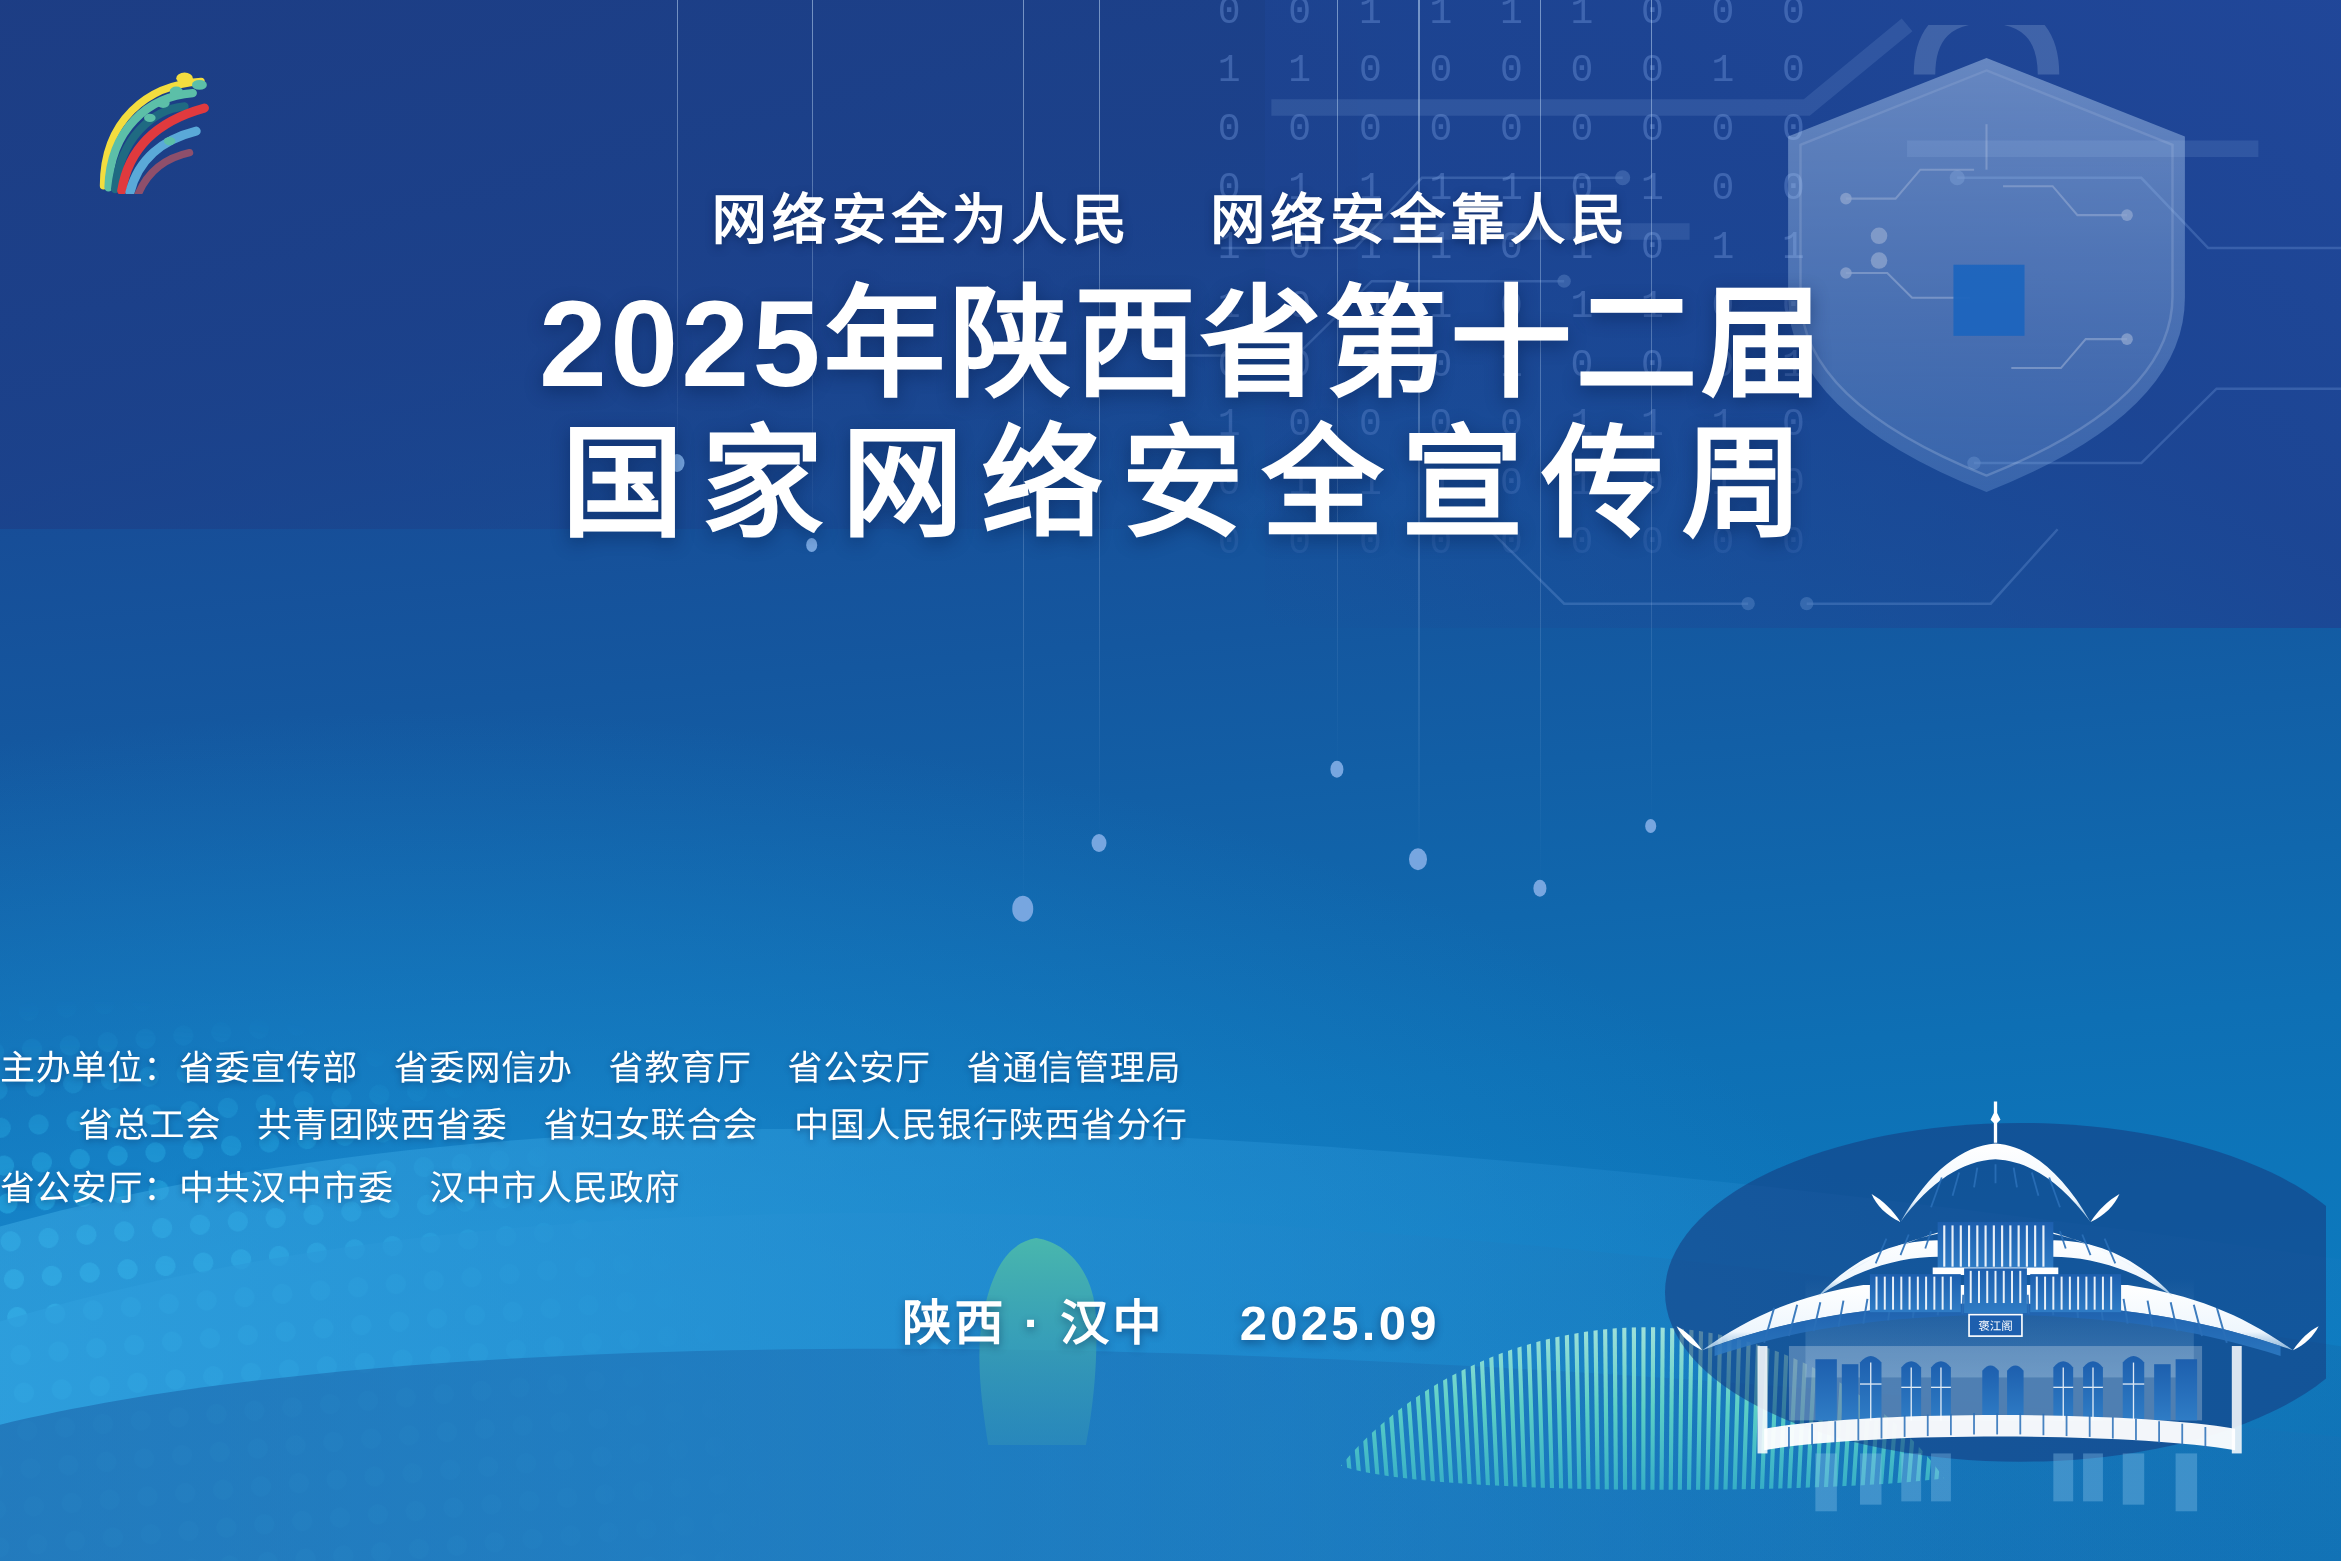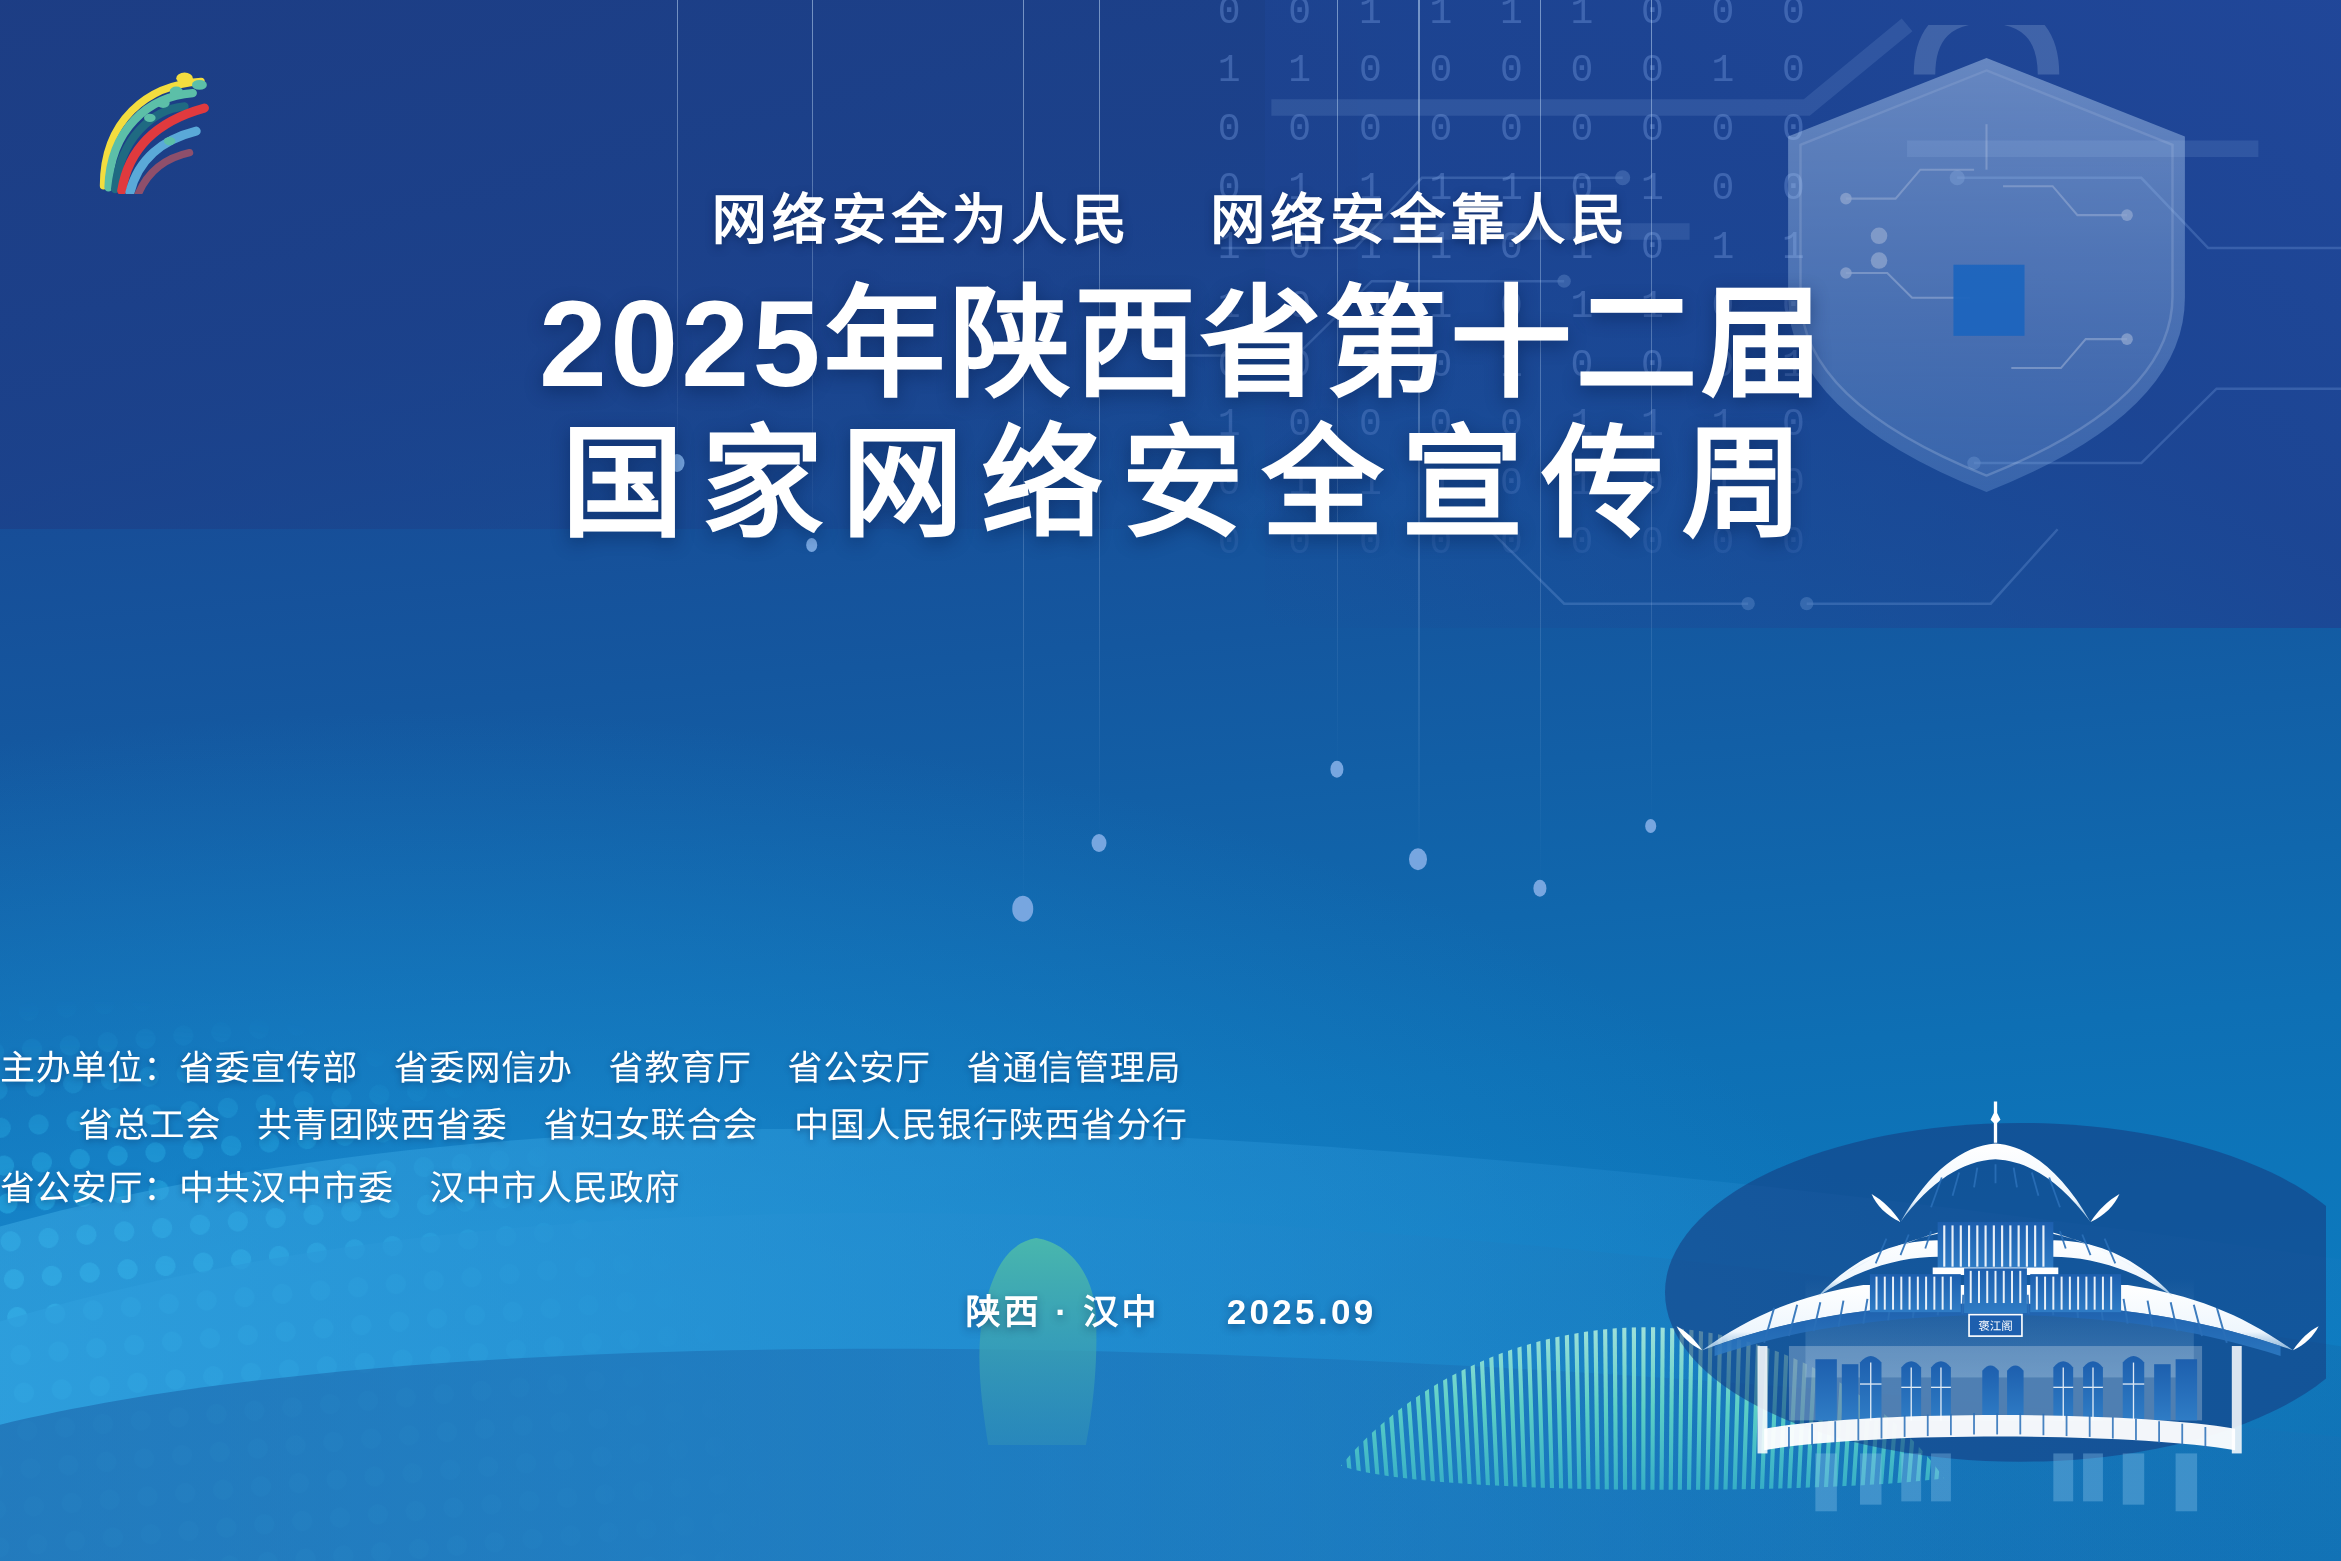--- a/index.html
+++ b/index.html
@@ -112,21 +112,21 @@
     position:absolute; left:0; right:0; top:1040px; text-align:left;
     color:#ffffff; font-size:35px; line-height:1.62; letter-spacing:0.8px;
     text-shadow:0 1.7px 6.6px rgba(4,26,70,.4);
   }
   .orgs .row{ display:block; white-space:nowrap; }
   .orgs .row.r2{ padding-left:78px; }
   .orgs .row.r3{ padding-right:529px; margin-top:6.6px; }
 
   .place{
     position:absolute; left:0; right:0; top:1283px; text-align:center;
-    color:#ffffff; font-size:35px; font-weight:bold; letter-spacing:3.3px;
+    color:#ffffff; font-size:49px; font-weight:bold; letter-spacing:3.3px;
     text-shadow:0 2.5px 8.3px rgba(4,26,70,.45);
   }
   .place .gap{ display:inline-block; width:41px; }
 </style>
 </head>
 <body>
 
 <div class="poster">
 
   <div class="layer">

